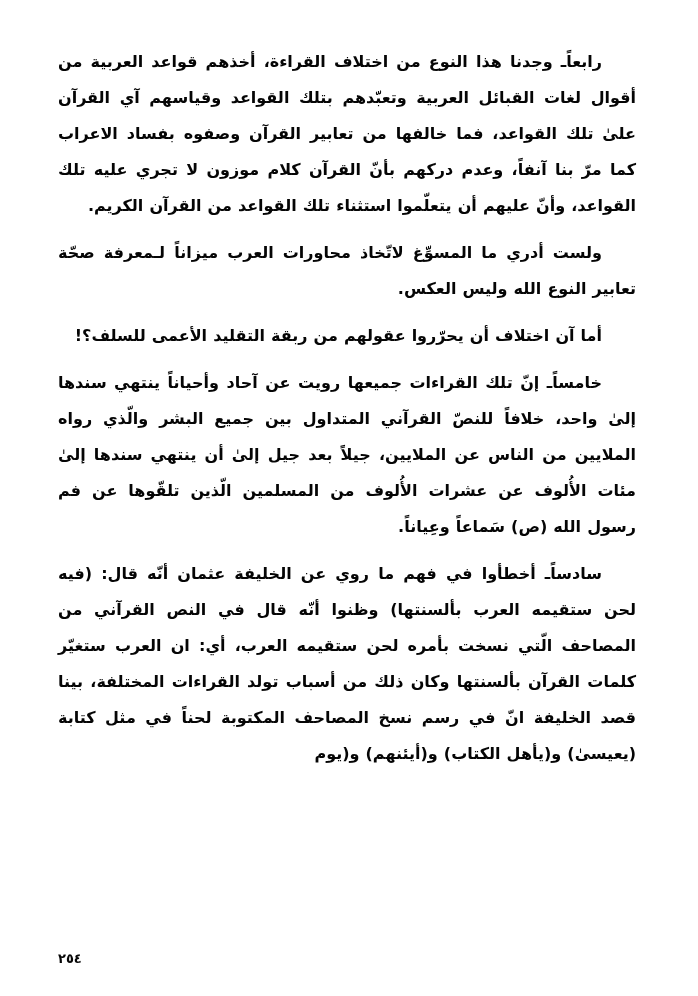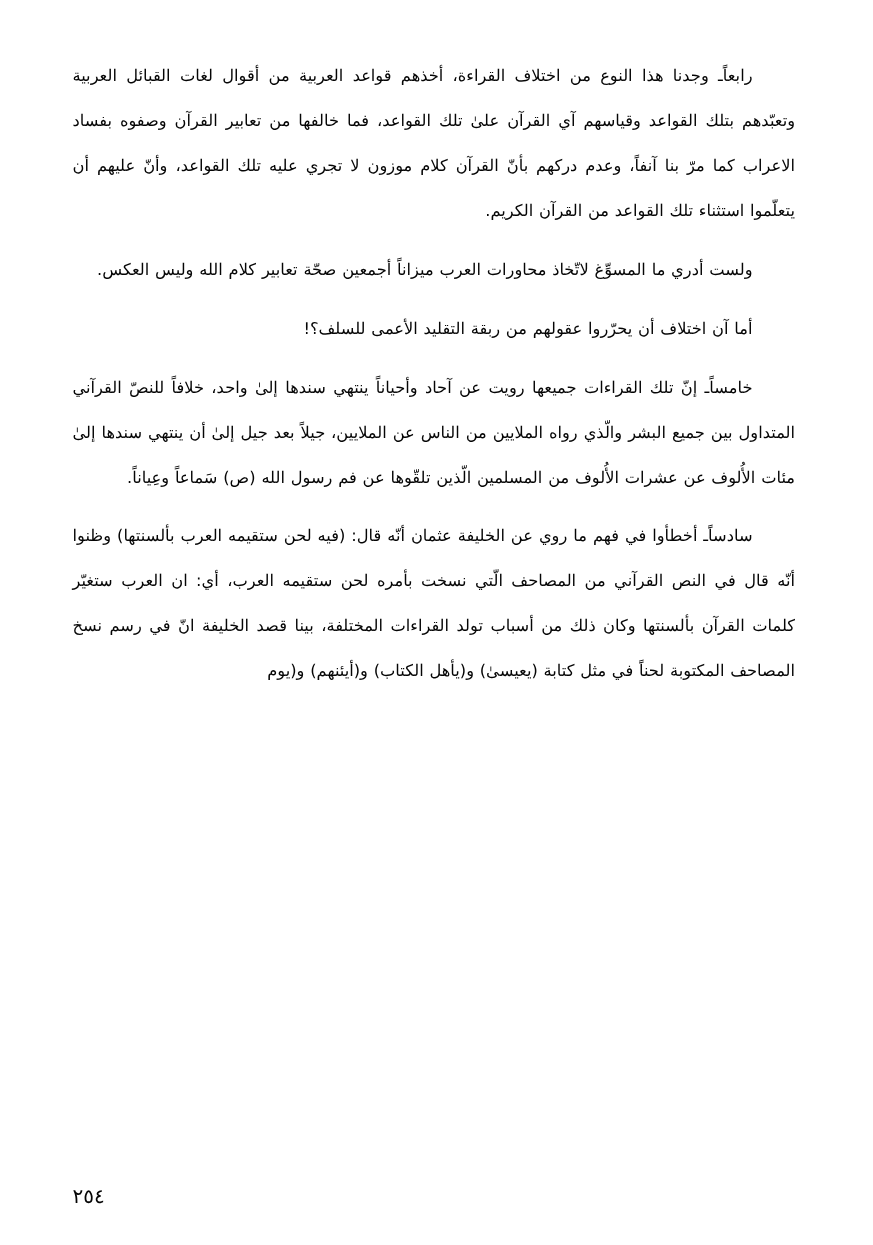--- a/index.html
+++ b/index.html
@@ -20,51 +20,53 @@
     box-sizing: border-box;
     width: 698px;
     height: 996px;
     padding: 44px 62px 30px 58px;
     background: #ffffff;
   }
   .body-text {
     direction: rtl;
     text-align: justify;
     text-align-last: right;
-    font-size: 13px;
+    font-size: 16px;
     line-height: 36px;
     letter-spacing: 0px;
     word-spacing: 0.5px;
+    font-weight: bold;
   }
   .para {
     margin: 0 0 11px 0;
     text-indent: 34px;
   }
   .page-number {
     position: absolute;
     left: 58px;
     bottom: 30px;
-    font-size: 16px;
+    font-size: 13px;
     letter-spacing: 1px;
     direction: rtl;
+    font-weight: bold;
   }
   
   .page::after {
     content: "";
     position: absolute;
     inset: 0;
     pointer-events: none;
     background: transparent;
   }
 </style>
 </head>
 <body>
 
 <div class="page">
   <div class="body-text">
     <p class="para">رابعاًـ وجدنا هذا النوع من اختلاف القراءة، أخذهم قواعد العربية من أقوال لغات القبائل العربية وتعبّدهم بتلك القواعد وقياسهم آي القرآن علىٰ تلك القواعد، فما خالفها من تعابير القرآن وصفوه بفساد الاعراب كما مرّ بنا آنفاً، وعدم دركهم بأنّ القرآن كلام موزون لا تجري عليه تلك القواعد، وأنّ عليهم أن يتعلّموا استثناء تلك القواعد من القرآن الكريم.</p>
-    <p class="para">ولست أدري ما المسوِّغ لاتّخاذ محاورات العرب ميزاناً أجمعين صحّة تعابير كلام الله وليس العكس.</p>
+    <p class="para">ولست أدري ما المسوِّغ لاتّخاذ محاورات العرب ميزاناً لـمعرفة صحّة تعابير النوع الله وليس العكس.</p>
     <p class="para">أما آن اختلاف أن يحرّروا عقولهم من ربقة التقليد الأعمى للسلف؟!</p>
     <p class="para">خامساًـ إنّ تلك القراءات جميعها رويت عن آحاد وأحياناً ينتهي سندها إلىٰ واحد، خلافاً للنصّ القرآني المتداول بين جميع البشر والّذي رواه الملايين من الناس عن الملايين، جيلاً بعد جيل إلىٰ أن ينتهي سندها إلىٰ مئات الأُلوف عن عشرات الأُلوف من المسلمين الّذين تلقّوها عن فم رسول الله (ص) سَماعاً وعِياناً.</p>
     <p class="para">سادساًـ أخطأوا في فهم ما روي عن الخليفة عثمان أنّه قال: (فيه لحن ستقيمه العرب بألسنتها) وظنوا أنّه قال في النص القرآني من المصاحف الّتي نسخت بأمره لحن ستقيمه العرب، أي: ان العرب ستغيّر كلمات القرآن بألسنتها وكان ذلك من أسباب تولد القراءات المختلفة، بينا قصد الخليفة انّ في رسم نسخ المصاحف المكتوبة لحناً في مثل كتابة (يعيسىٰ) و(يأهل الكتاب) و(أيئنهم) و(يوم</p>
   </div>
   <div class="page-number">٢٥٤</div>
 </div>
 
 </body></html>

